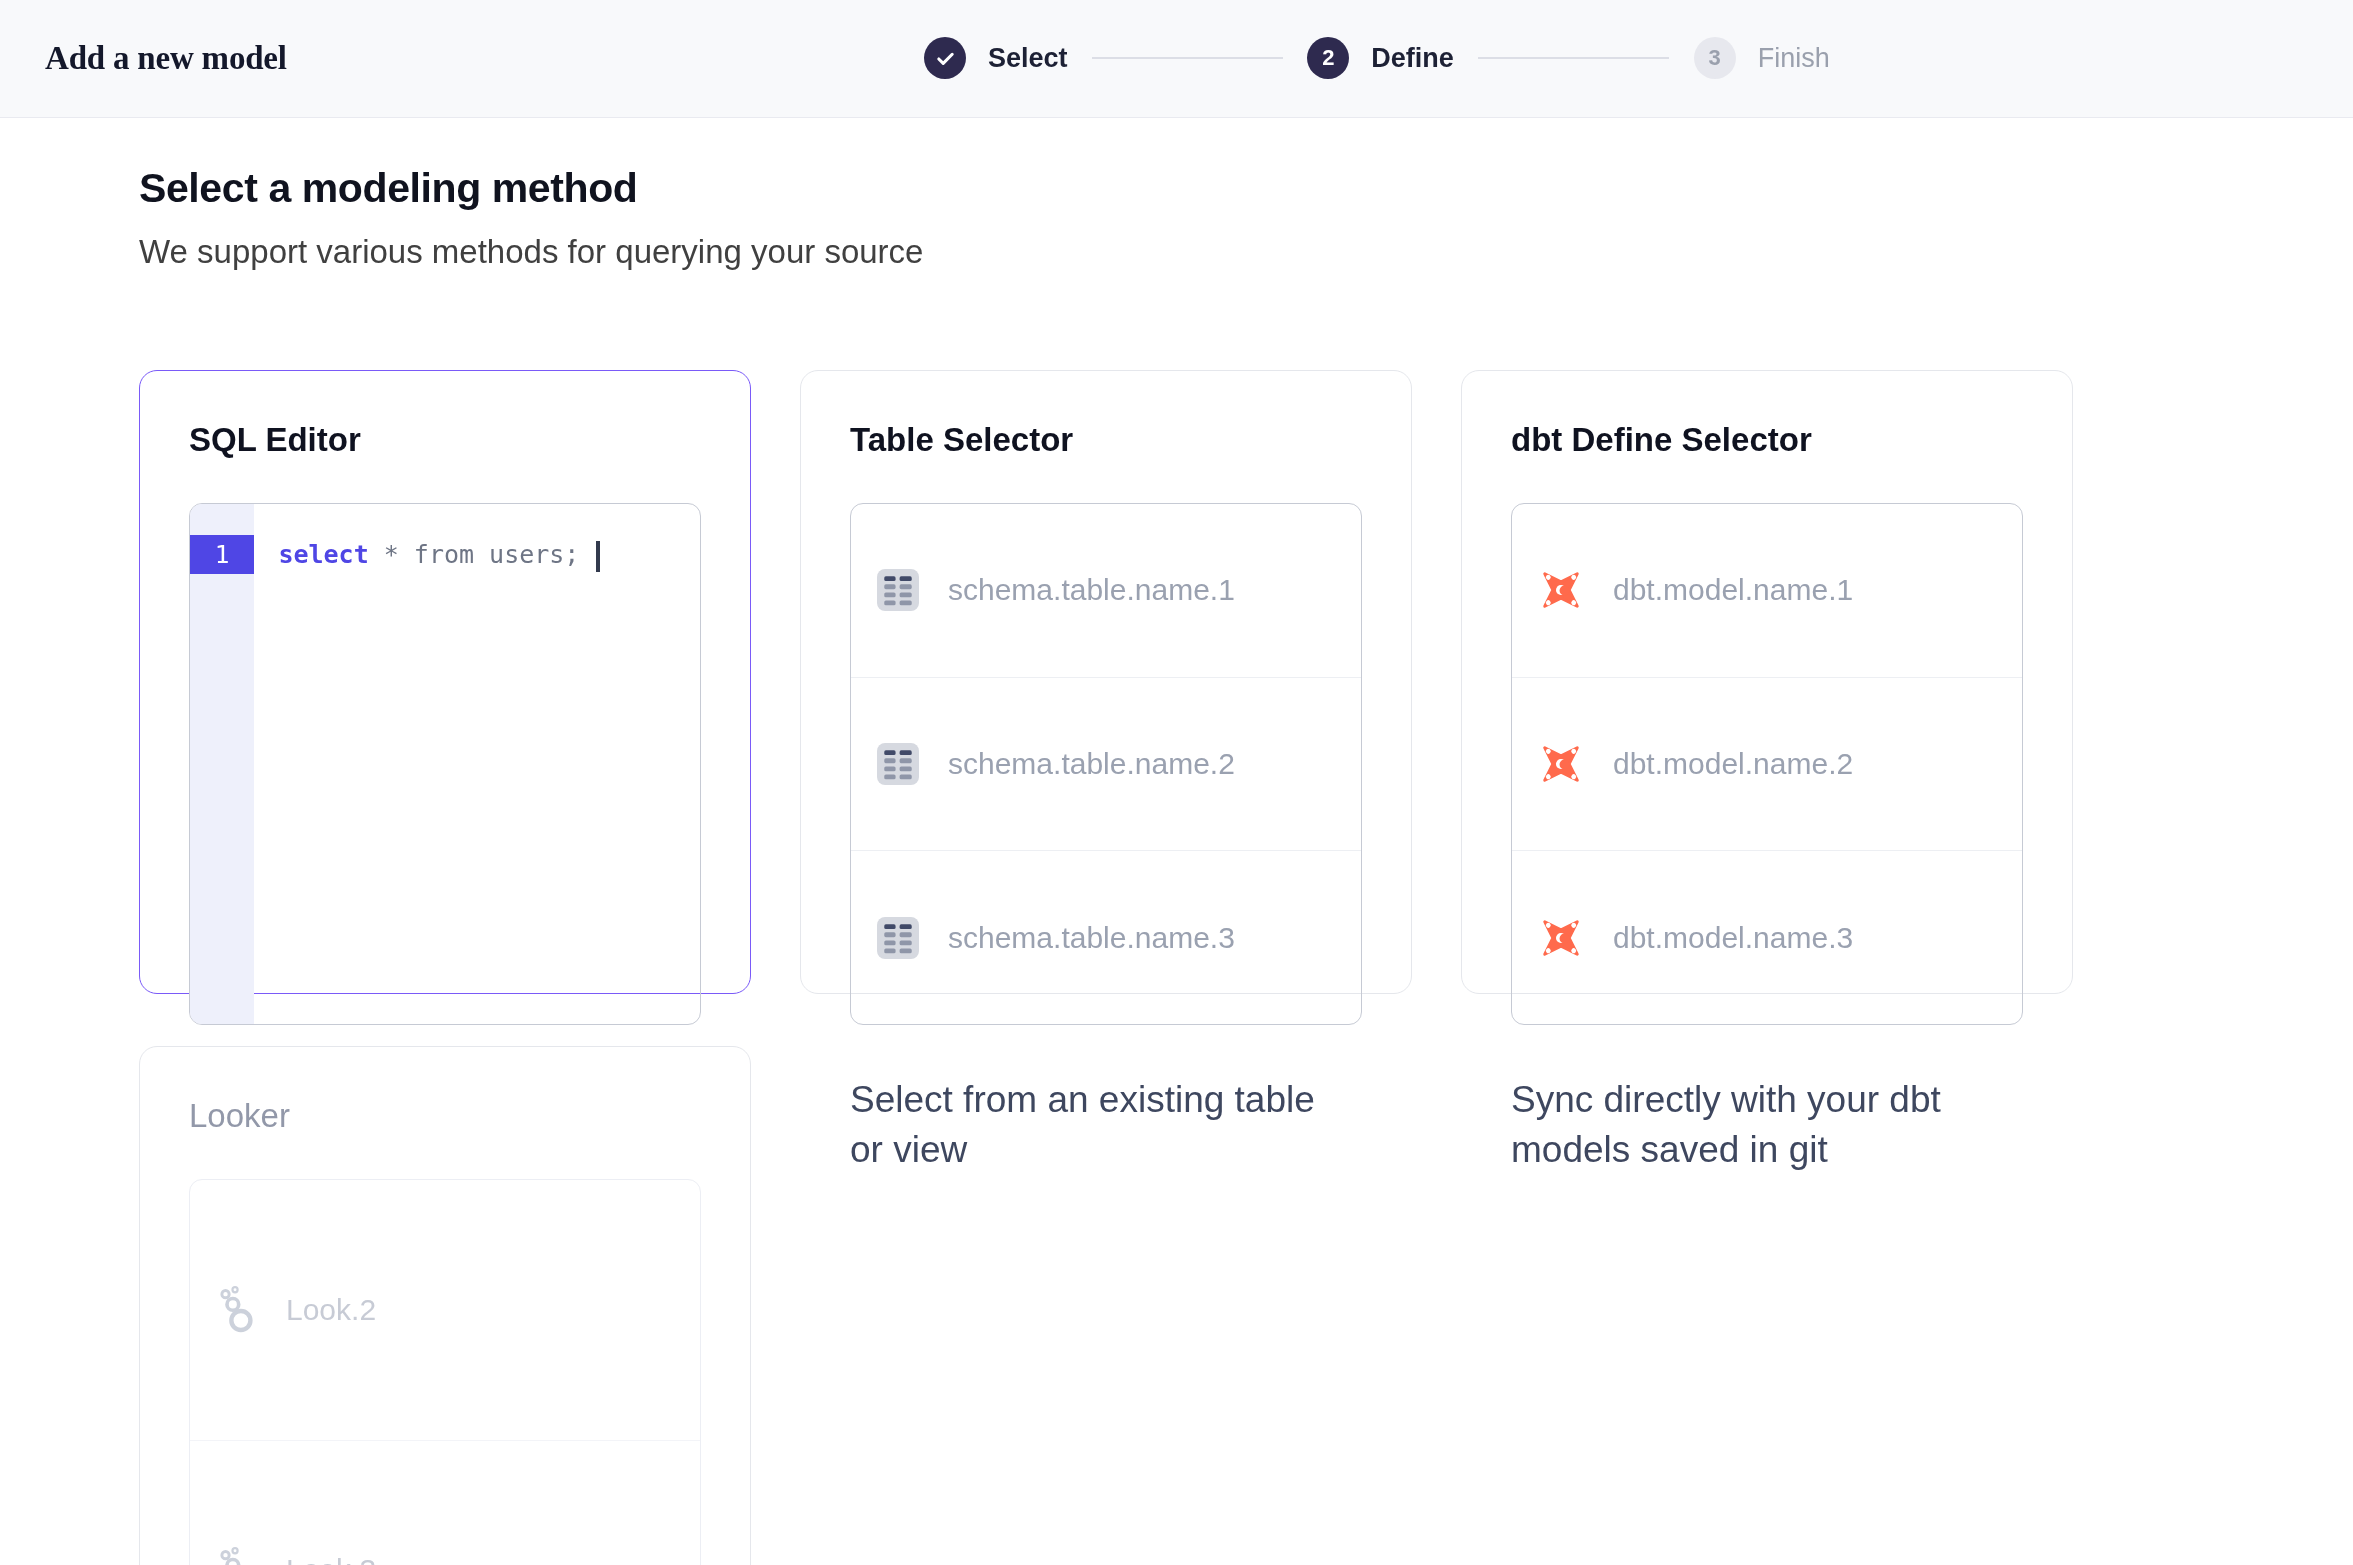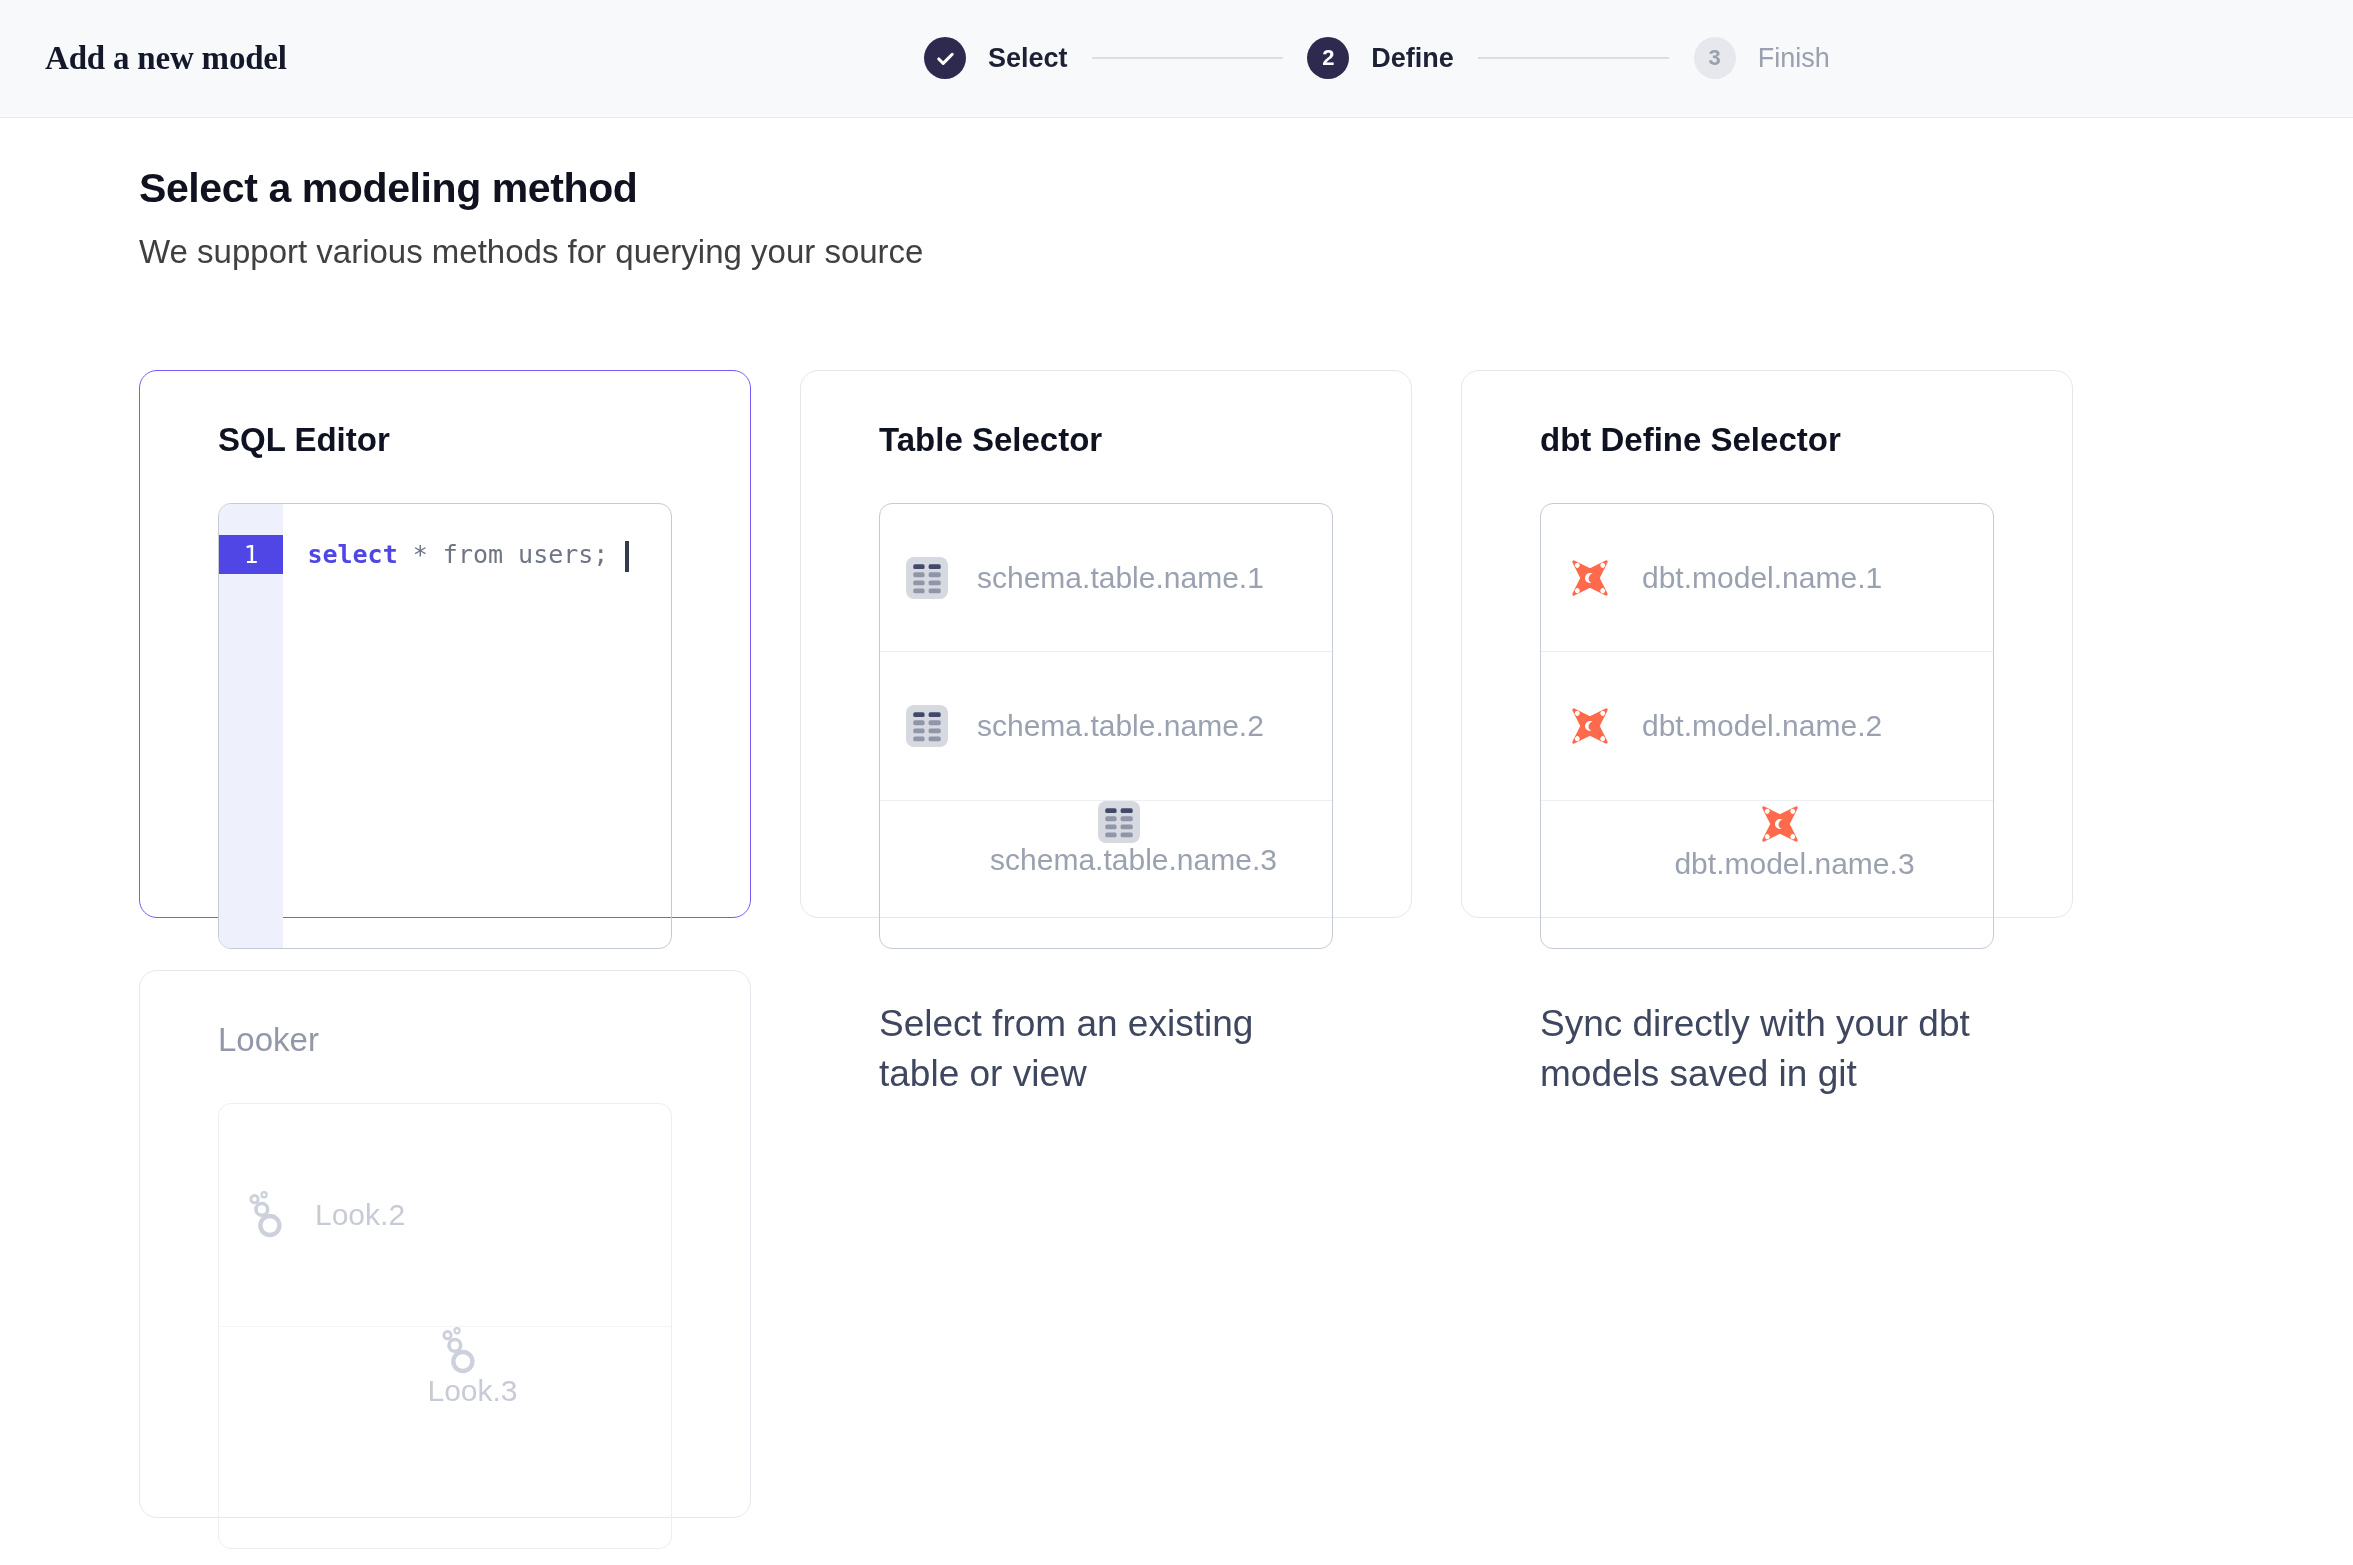--- a/index.html
+++ b/index.html
@@ -24,22 +24,22 @@
   .connector { width:191px; height:1.6px; background:#dcdee6; margin:0 24.4px; }
 
   
   .main { padding-left:139px; }
   .page-heading { margin-top:47px; font-size:41px; font-weight:700; color:#10131f;
                   letter-spacing:-0.4px; }
   .page-subheading { margin-top:21px; font-size:33px; color:#404040; }
 
   .cards { margin-top:99px; display:grid; grid-template-columns:repeat(3,612px);
            column-gap:49px; row-gap:52px; }
-  .card { height:548px; background:#ffffff; border:1.6px solid #e5e7ec;
-          border-radius:18px; padding:50px 78px; }
+  .card { height:624px; background:#ffffff; border:1.6px solid #e5e7ec;
+          border-radius:18px; padding:50px 49px; }
   .card.selected { border-color:#7a5af8; }
   .card-title { font-size:33px; font-weight:600; color:#0f1220; }
   .card.disabled .card-title { color:#9298a9; font-weight:500; }
 
   .preview { margin-top:44px; height:205px; border:1.6px solid #c6cad4;
              border-radius:13px; overflow:hidden; }
   .card.disabled .preview { border-color:#eceef4; }
 
   
   .editor { display:flex; height:100%; font-family:"DejaVu Sans Mono", monospace; }
@@ -49,21 +49,21 @@
   .code { flex:1; padding:31px 0 0 24.4px; font-size:25px; line-height:39px;
           color:#6e7585; white-space:pre; }
   .code .kw { color:#4f46e5; font-weight:700; }
   .cursor { display:inline-block; width:4.1px; height:31px; background:#323a4d;
             vertical-align:middle; margin-left:1.6px; }
 
   
   .listbox { display:flex; flex-direction:column; height:100%; }
   .lrow { flex:1; display:flex; align-items:center; padding-left:26px;
           border-bottom:0.8px solid #edeff3; }
-  .lrow:last-child { border-bottom:none;flex-direction:column; }
+  .lrow:last-child { border-bottom:none; }
   .lrow .row-icon { flex:none; display:flex; align-items:center; }
   .lrow .row-label { margin-left:29px; font-size:30px; font-weight:500; color:#9aa1b0; }
   .card.disabled .lrow { border-bottom-color:#f3f4f8; }
   .card.disabled .row-label { color:#c7cbd5; }
 
   .card-desc { margin-top:50px; font-size:37px; line-height:50px; color:#3e475f;
                max-width:489px; }
 </style>
 </head>
 <body>

